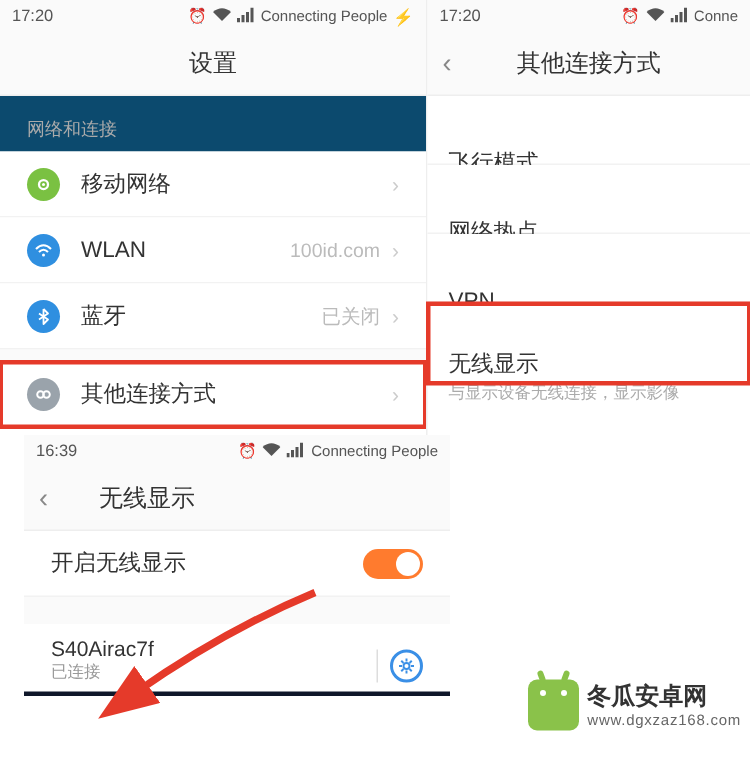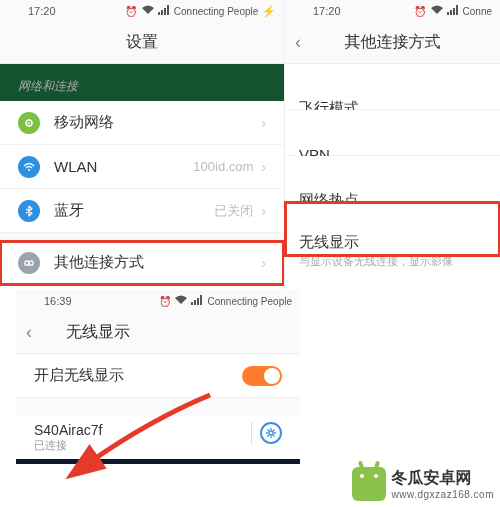--- a/index.html
+++ b/index.html
@@ -29,21 +29,21 @@
   .status-bar {
     height: 22px;
     display: flex;
     align-items: center;
     justify-content: space-between;
     padding: 0 8px;
     font-size: 11px;
     color: #555;
     background: #fafafa;
   }
-  .status-bar .time { min-width: 34px; margin-left: 20px; }
+  .status-bar .time { min-width: 34px; }
   .status-bar .icons { display: flex; gap: 4px; align-items: center; font-size: 10px;}
   .status-bar .label { font-size: 10px; white-space: nowrap; overflow: hidden; }
   .titlebar {
     height: 42px;
     display: flex;
     align-items: center;
     justify-content: center;
     position: relative;
     background: #fafafa;
     border-bottom: 1px solid #eee;
@@ -56,22 +56,21 @@
     font-size: 18px;
   }
   .titlebar .title {
     font-size: 16px;
     color: #333;
   }
   .section-label {
     font-size: 12px;
     color: #aaa;
     padding: 14px 18px 6px;
-    background: #14532d;
-    font-style: italic;
+    background: #0c4a6e;
   }
   .row {
     display: flex;
     align-items: center;
     padding: 0 18px;
     height: 44px;
     background: #fff;
     border-bottom: 1px solid #f2f2f2;
     position: relative;
   }
@@ -109,44 +108,44 @@
   .toggle:after {
     content: "";
     position: absolute;
     right: 2px; top: 2px;
     width: 16px; height: 16px;
     background: #fff;
     border-radius: 50%;
   }
   .device-row {
     display: flex;
-    align-items: flex-start;
+    align-items: flex-end;
     padding: 6px 18px;
     height: 48px;
     background: #fff;
-    border-bottom: 5px solid #0f172a;
+    border-bottom: 3px solid #0f172a;
     position: relative;
   }
   .device-row .textcol { flex: 1; display: flex; flex-direction: column;}
   .device-row .name { font-size: 14px; color: #333; }
   .device-row .status { font-size: 11px; color: #999; }
   .device-row .sep { width: 1px; height: 22px; background: #ddd; margin: 0 8px;}
   .device-row .gear {
     width: 22px; height: 22px; border-radius: 50%;
     border: 2px solid #3a8fe6;
     display: flex; align-items: center; justify-content: center;
   }
   .device-row .gear svg { width: 12px; height: 12px; }
   .arrow-overlay {
     position: absolute;
     pointer-events: none;
   }
   .bottom-right-logo {
     position: absolute;
-    right: 6px; bottom: 6px;
+    right: 6px; bottom: 20px;
     display: flex; align-items: center;
   }
   .bottom-right-logo .android {
     width: 34px; height: 34px;
     background: #8ac24a;
     border-radius: 6px;
     position: relative;
     margin-right: 6px;
   }
   .bottom-right-logo .android:before,
@@ -266,24 +265,24 @@
   </div>
   <div class="titlebar">
     <span class="back">‹</span>
     <span class="title">其他连接方式</span>
   </div>
 
   <div class="row">
     <span class="label">飞行模式</span>
   </div>
   <div class="row">
+    <span class="label">网络热点</span>
+  </div>
+  <div class="row">
     <span class="label">VPN</span>
-  </div>
-  <div class="row">
-    <span class="label">网络热点</span>
   </div>
   <div class="row tall highlight-red">
     <span class="label">无线显示</span>
     <span class="sub">与显示设备无线连接，显示影像</span>
   </div>
 </div>
 
 <div class="panel-bottom">
   <div class="status-bar">
     <span class="time">16:39</span>

